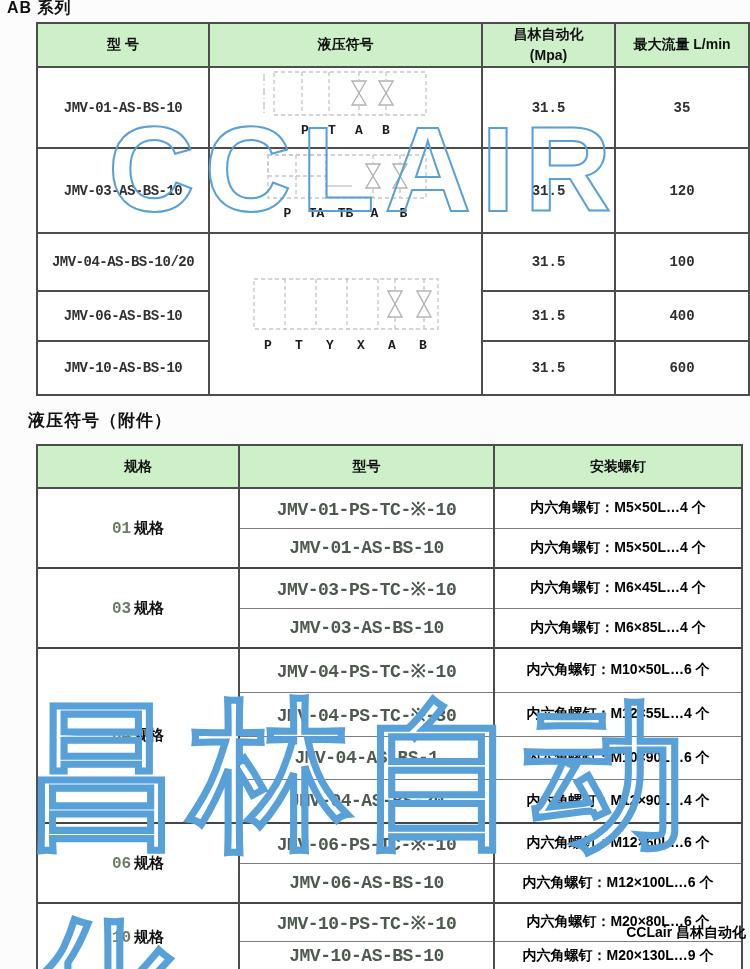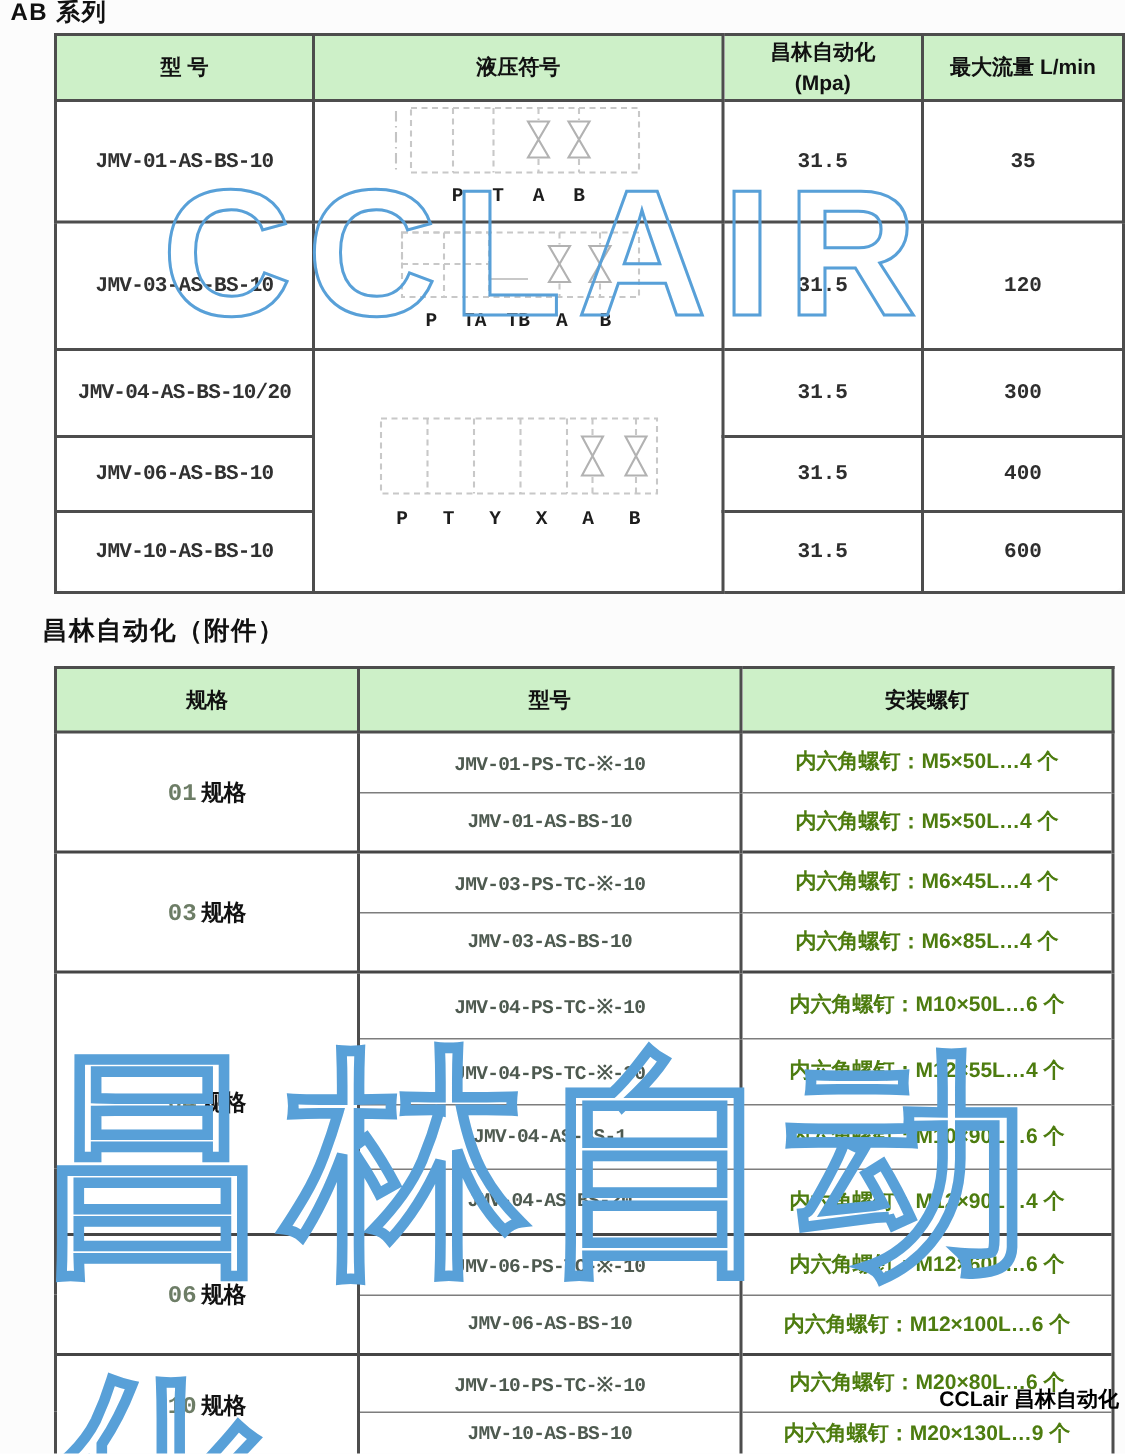--- a/index.html
+++ b/index.html
@@ -21,22 +21,22 @@
   th,td{padding:0;text-align:center;vertical-align:middle;overflow:hidden;}
   .t1 th,.t1 td{border:2px solid #4d4d4d;}
   .t2 th{border:2px solid #4d4d4d;}
   .t2 td{border-left:2px solid #4d4d4d;border-right:2px solid #4d4d4d;border-top:1px solid #7d7d7d;border-bottom:1px solid #7d7d7d;}
   .t2 tr.grp td{border-top:2px solid #454545;}
   .t2 tr:last-child td{border-bottom:2px solid #454545;}
   .green{background:#cdf0c8;font-weight:bold;font-size:14px;color:#111;}
   .hdr2l{line-height:1.5;}
   .model1{font-family:"Liberation Mono","DejaVu Sans Mono",monospace;font-size:14px;font-weight:bold;color:#313131;letter-spacing:-0.5px;}
   .val{font-family:"Liberation Mono","DejaVu Sans Mono",monospace;font-size:14px;font-weight:bold;color:#2e2e2e;}
-  .model2{font-family:"Liberation Mono","DejaVu Sans Mono",monospace;font-size:13px;font-weight:bold;color:#4e5a50;letter-spacing:-0.5px;}
-  .screw{font-size:14px;font-weight:bold;color:#4d7c0f;}
+  .model2{font-family:"Liberation Mono","DejaVu Sans Mono",monospace;font-size:18px;font-weight:bold;color:#4e5a50;letter-spacing:-0.5px;}
+  .screw{font-size:14px;font-weight:bold;color:#000000;}
   .spec-cell .num{font-family:"Liberation Mono","DejaVu Sans Mono",monospace;font-size:16px;font-weight:bold;color:#6d7d66;}
   .spec-cell .lab{font-size:15px;font-weight:bold;color:#111;margin-left:3px;}
   
   .symcell{position:relative;}
   .symwrap{height:100%;display:flex;flex-direction:column;align-items:center;justify-content:flex-end;box-sizing:border-box;padding-bottom:7px;}
   .symwrap.center{justify-content:center;padding-bottom:0;}
   .ports{display:flex;justify-content:center;font-family:"Liberation Mono","DejaVu Sans Mono",monospace;font-weight:bold;font-size:13px;color:#1d1d1d;margin-top:3px;}
   .ports span{display:inline-block;text-align:center;}
   .p27 span{width:27px;}
   .p29 span{width:29px;}
@@ -152,37 +152,37 @@
             <span>P</span>
                 <span>T</span>
                 <span>Y</span>
                 <span>X</span>
                 <span>A</span>
                 <span>B</span>
           </div>
         </div>
       </td>
       <td class="val">31.5</td>
-      <td class="val">300</td>
+      <td class="val">100</td>
     </tr>
     <tr style="height:50px">
       <td class="model1">JMV-06-AS-BS-10</td>
       <td class="val">31.5</td>
       <td class="val">400</td>
     </tr>
     <tr style="height:54px">
       <td class="model1">JMV-10-AS-BS-10</td>
       <td class="val">31.5</td>
       <td class="val">600</td>
     </tr>
   </tbody>
     </table>
 </div>
 
-<div class="title2">昌林自动化（附件）</div>
+<div class="title2">液压符号（附件）</div>
 
 <div class="t2-wrap">
   <table class="t2">
     <colgroup>
         <col style="width:202px">
         <col style="width:255px">
         <col style="width:248px">
       </colgroup>
     <tbody>
         <tr style="height:43px">

